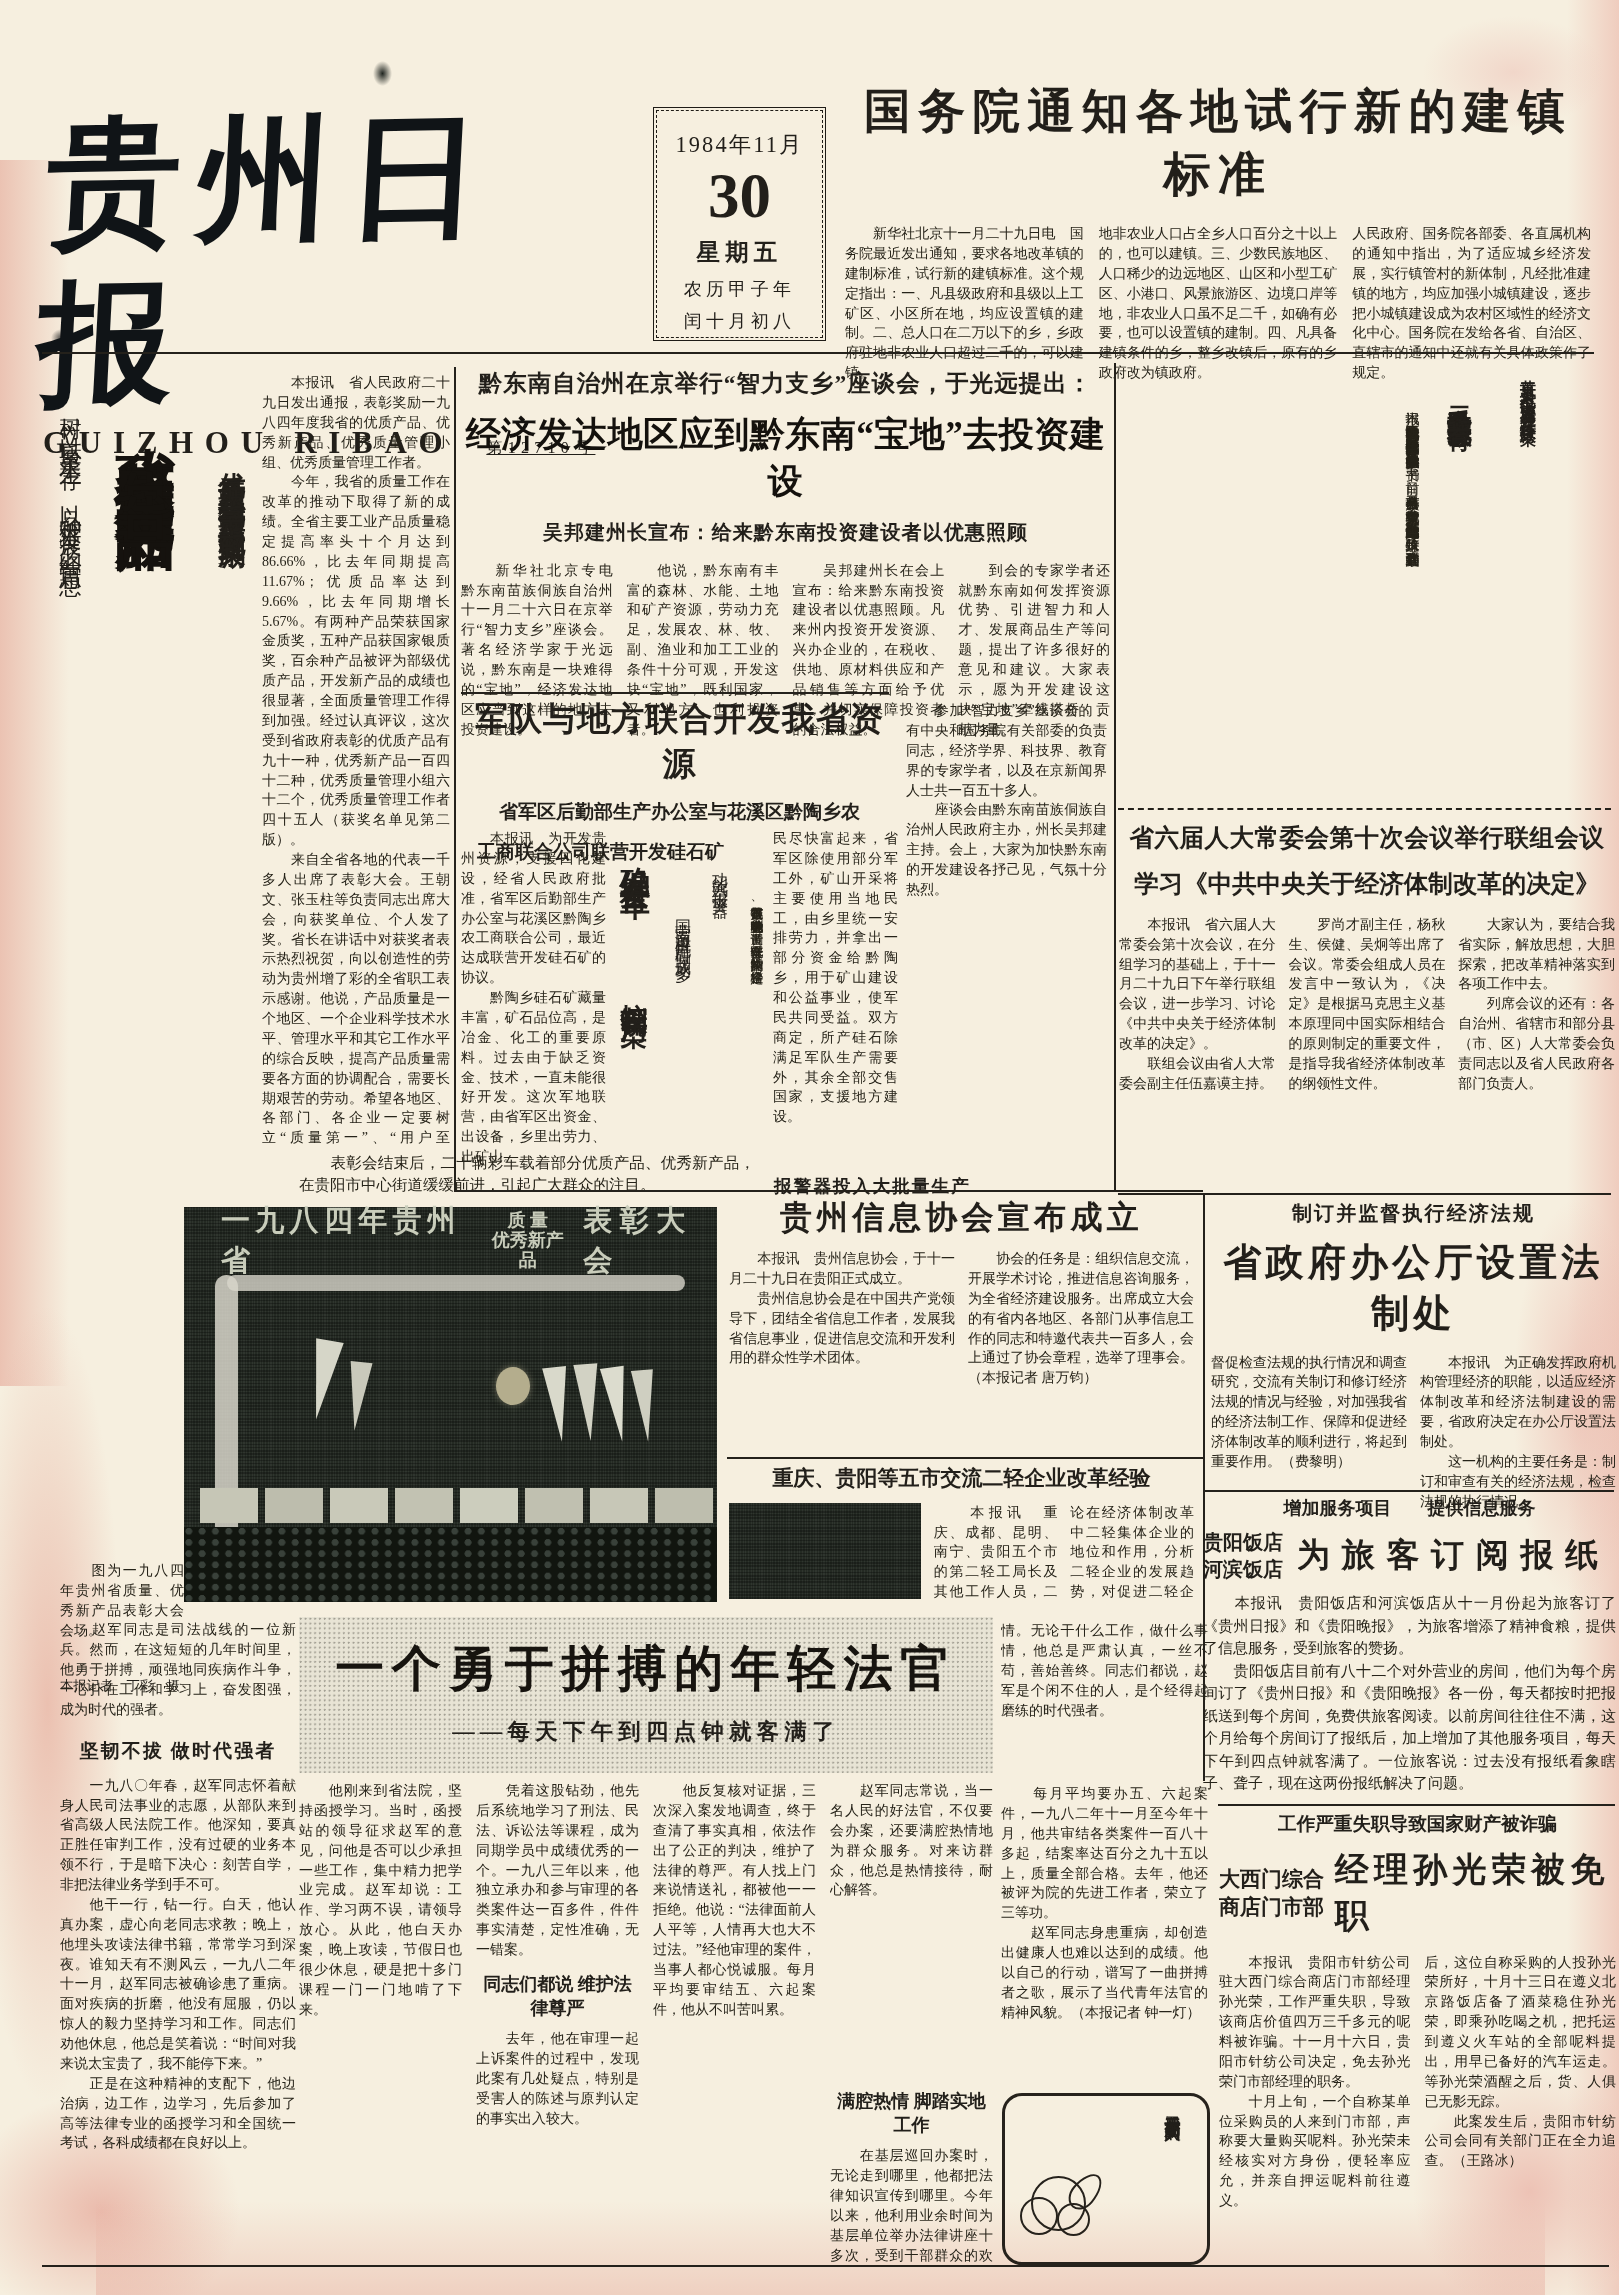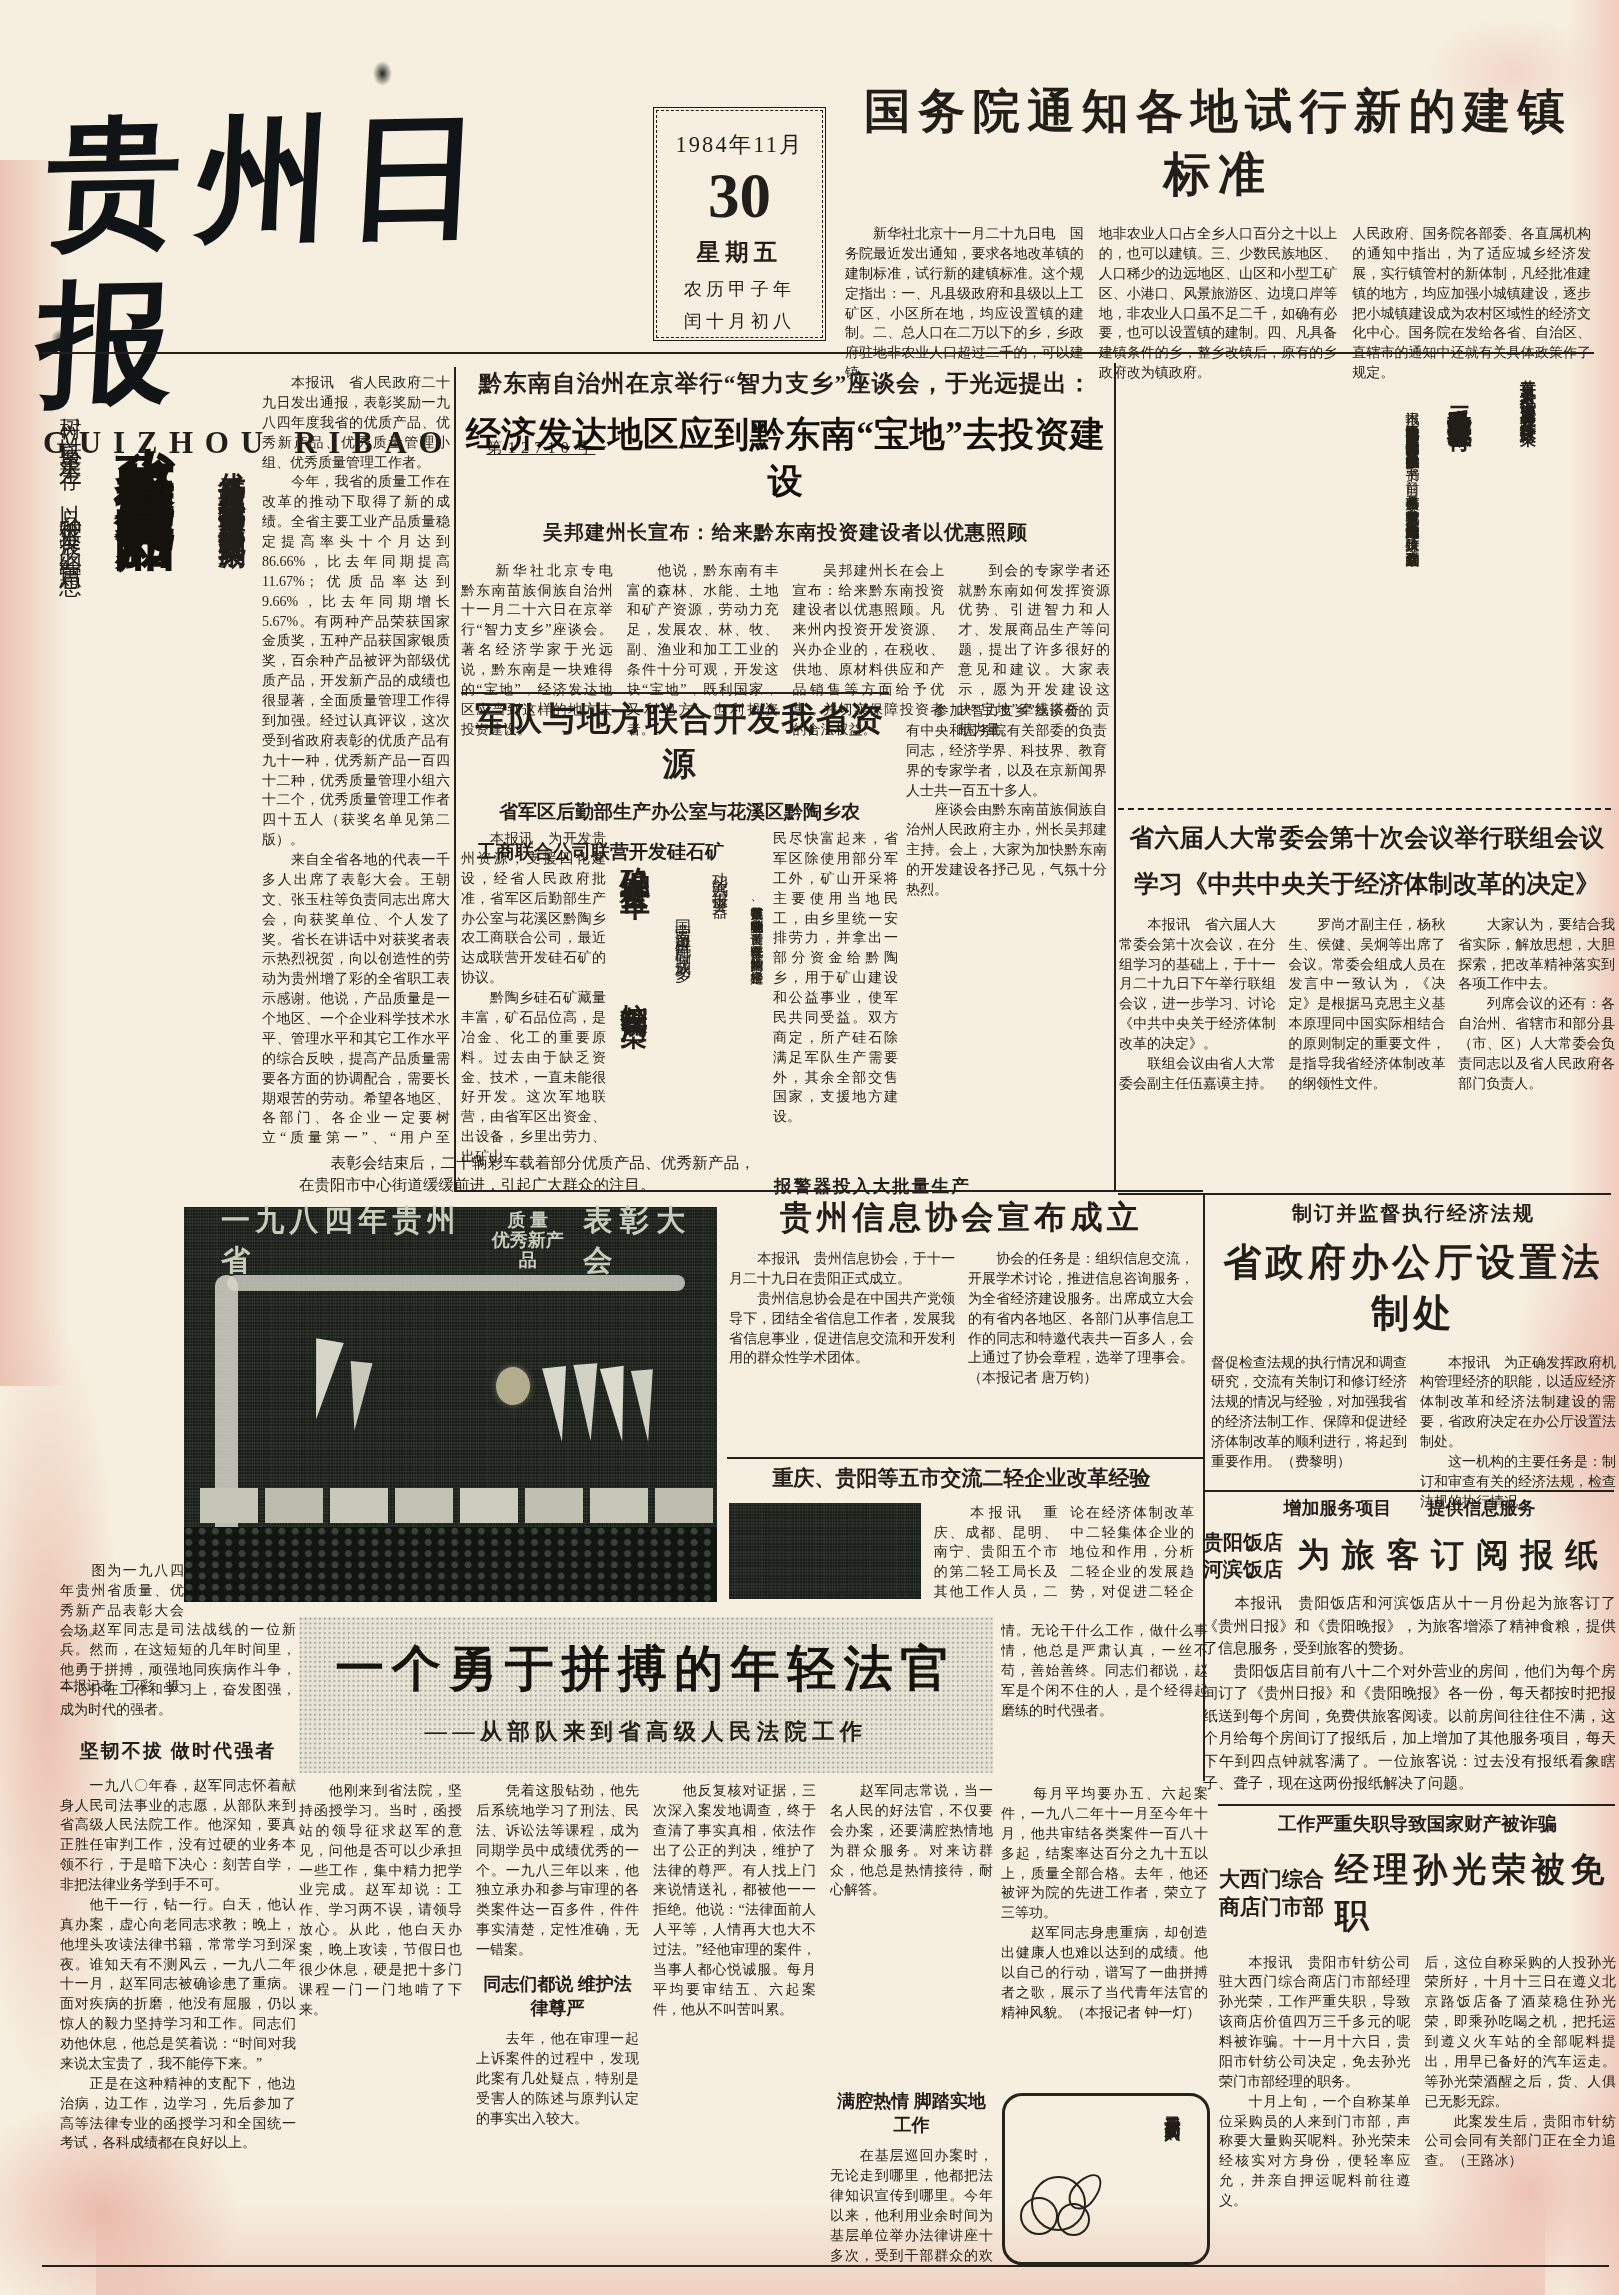--- a/index.html
+++ b/index.html
@@ -240,21 +240,21 @@
     <div class="abs audience" style="left:0;bottom:0;right:0;height:75px;"></div>
   </div>
 
   <div class="abs" style="left:60px;top:1561px;width:124px;height:155px;">
     <div class="body" style="height:107px;">　　图为一九八四年贵州省质量、优秀新产品表彰大会会场。</div>
     <div style="font-size:13.3px;margin-top:8.5px;">本报记者　丁彩　摄</div>
   </div>
 
   <div class="abs texture ctr" style="left:299px;top:1617px;width:694px;height:156px;">
     <div class="bb" style="font-size:49px;letter-spacing:7.5px;padding-top:19px;color:#17140f;">一个勇于拼搏的年轻法官</div>
-    <div class="b" style="font-size:22.4px;letter-spacing:5.3px;margin-top:14px;">——从部队来到省高级人民法院工作</div>
+    <div class="b" style="font-size:22.4px;letter-spacing:5.3px;margin-top:14px;">——每天下午到四点钟就客满了</div>
   </div>
 
   <div class="abs" style="left:60px;top:1738px;width:236px;height:525px;">
     <div class="ctr b" style="font-size:19px;letter-spacing:2.1px;">坚韧不拔  做时代强者</div>
     <div class="body" style="margin-top:11.7px;height:480px;">　　一九八〇年春，赵军同志怀着献身人民司法事业的志愿，从部队来到省高级人民法院工作。他深知，要真正胜任审判工作，没有过硬的业务本领不行，于是暗下决心：刻苦自学，非把法律业务学到手不可。
 　　他干一行，钻一行。白天，他认真办案，虚心向老同志求教；晚上，他埋头攻读法律书籍，常常学习到深夜。谁知天有不测风云，一九八二年十一月，赵军同志被确诊患了重病。面对疾病的折磨，他没有屈服，仍以惊人的毅力坚持学习和工作。同志们劝他休息，他总是笑着说：“时间对我来说太宝贵了，我不能停下来。”
 　　正是在这种精神的支配下，他边治病，边工作，边学习，先后参加了高等法律专业的函授学习和全国统一考试，各科成绩都在良好以上。</div>
   </div>
   <div class="abs body" style="left:60px;top:1620px;width:236px;height:109px;">　　赵军同志是司法战线的一位新兵。然而，在这短短的几年时间里，他勇于拼搏，顽强地同疾病作斗争，一心扑在工作和学习上，奋发图强，成为时代的强者。</div>
 

